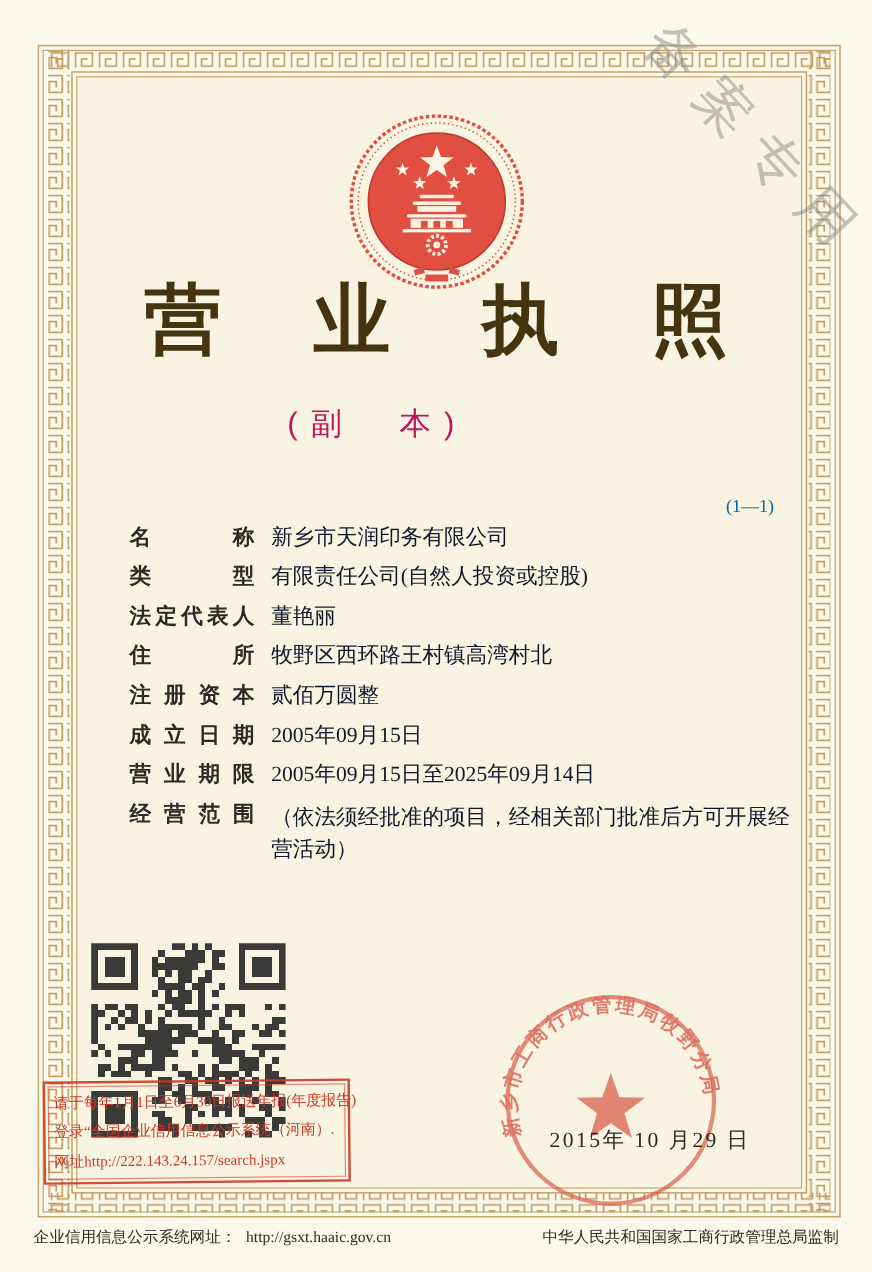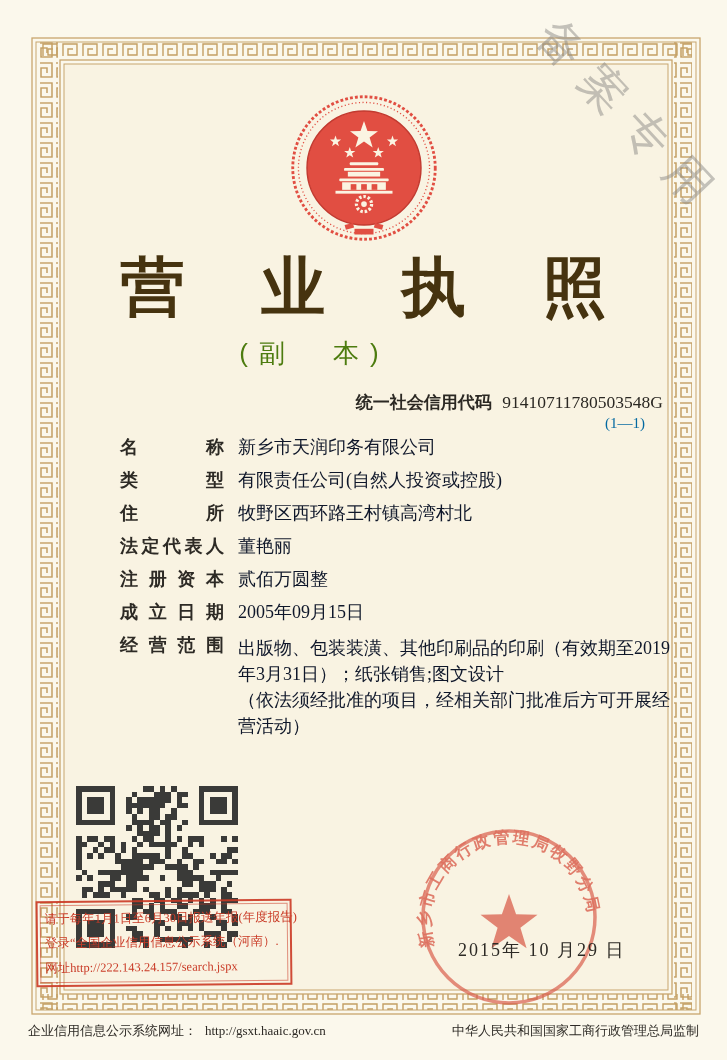--- a/index.html
+++ b/index.html
@@ -9,33 +9,33 @@
   .inner-bg { position:absolute; left:64px; top:64px; width:604px; height:926px; background:#f9f3e2; z-index:0; }
   .frame { position:absolute; left:0; top:0; z-index:1; }
 
   .watermark { position:absolute; left:568px; top:6px; z-index:6;
     font-size:46px; letter-spacing:16px; color:rgba(140,138,134,0.5);
     transform:rotate(47deg); transform-origin:0 0; white-space:nowrap;
     font-family:"Liberation Sans", sans-serif; font-weight:500; }
 
   .emblem { position:absolute; top:88px; left:50%; transform:translateX(-50%); z-index:3; }
 
-  .title { position:absolute; top:244px; left:0; width:727px; text-align:center; z-index:3;
+  .title { position:absolute; top:223px; left:0; width:727px; text-align:center; z-index:3;
     font-size:64px; font-weight:800; letter-spacing:0.46em; text-indent:0.46em;
     color:#46330f; font-family:"Liberation Sans", sans-serif; }
   .subtitle { position:absolute; top:336px; left:0; width:618px; text-align:center; z-index:3;
-    font-size:26px; letter-spacing:11px; text-indent:11px; color:#4d7c0f; font-weight:500; }
+    font-size:26px; letter-spacing:11px; text-indent:11px; color:#be185d; font-weight:500; }
 
   .credit-line { position:absolute; top:391px; right:64px; z-index:3; text-align:right; white-space:nowrap; }
   .credit-label { font-size:17px; font-weight:700; color:#2b2823; }
   .credit-code { font-size:17.5px; font-family:"Liberation Serif", serif; color:#2b2823; margin-left:6px; }
   .page-no { position:absolute; top:415px; right:82px; z-index:3;
     font-size:15px; font-family:"Liberation Serif", serif; color:#0369a1; }
 
-  .fields { position:absolute; left:120px; top:437px; width:560px; z-index:3; }
+  .fields { position:absolute; left:108px; top:437px; width:560px; z-index:3; }
   .frow { display:flex; align-items:flex-start; margin-bottom:13px; }
   .flabel { width:104px; min-width:104px; font-size:18px; font-weight:700; color:#2d2a25;
     text-align:justify; text-align-last:justify; line-height:20px; }
   .fvalue { margin-left:14px; font-size:18px; color:#0f172a; line-height:20px;
     font-family:"Liberation Serif", serif; }
   .frow-scope .fvalue { line-height:26px; width:434px; word-break:break-all; }
   .scope-note { margin-top:0; }
 
   .qr { position:absolute; left:76px; top:786px; z-index:3; }
 
@@ -112,55 +112,54 @@
       <circle cx="0" cy="38" r="3" fill="#fbf4e2"></circle>
       <rect x="-10" y="64" width="20" height="6" fill="#e14e42"></rect>
       <rect x="-20" y="59" width="9" height="5" fill="#e14e42" transform="rotate(-15 -16 61)"></rect>
       <rect x="11" y="59" width="9" height="5" fill="#e14e42" transform="rotate(15 16 61)"></rect>
     </svg>
   </div>
 
   <h1 class="title">营 业 执 照</h1>
   <div class="subtitle">(副　本)</div>
 
-  <div class="credit-line">
-    <span class="credit-label">统一社会信用代码</span>
-    <span class="credit-code">91410711780503548G</span>
-  </div>
   <div class="page-no">(1—1)</div>
 
   <div class="fields">
     <div class="frow">
       <span class="flabel">名 称</span>
       <span class="fvalue">新乡市天润印务有限公司</span>
     </div>
     <div class="frow">
       <span class="flabel">类 型</span>
       <span class="fvalue">有限责任公司(自然人投资或控股)</span>
     </div>
     <div class="frow">
+      <span class="flabel">法定代表人</span>
+      <span class="fvalue">董艳丽</span>
+    </div>
+    <div class="frow">
       <span class="flabel">住 所</span>
       <span class="fvalue">牧野区西环路王村镇高湾村北</span>
     </div>
     <div class="frow">
-      <span class="flabel">法定代表人</span>
-      <span class="fvalue">董艳丽</span>
-    </div>
-    <div class="frow">
       <span class="flabel">注 册 资 本</span>
       <span class="fvalue">贰佰万圆整</span>
     </div>
     <div class="frow">
       <span class="flabel">成 立 日 期</span>
       <span class="fvalue">2005年09月15日</span>
+    </div>
+    <div class="frow">
+      <span class="flabel">营 业 期 限</span>
+      <span class="fvalue">2005年09月15日至2025年09月14日</span>
     </div>
     <div class="frow frow-scope">
       <span class="flabel">经 营 范 围</span>
       <span class="fvalue">
-        <span>出版物、包装装潢、其他印刷品的印刷（有效期至2019年3月31日）；纸张销售;图文设计</span>
         <span class="scope-note" style="display:block">（依法须经批准的项目，经相关部门批准后方可开展经营活动）</span>
       </span>
     </div>
   </div>
 
   <div class="qr">
     <svg id="qr-svg" width="162" height="162" viewBox="0 0 29 29" shape-rendering="crispEdges">
         <g fill="#3a3a38">
           <rect x="12" y="0" width="1" height="1"></rect>
           <rect x="13" y="0" width="1" height="1"></rect>

